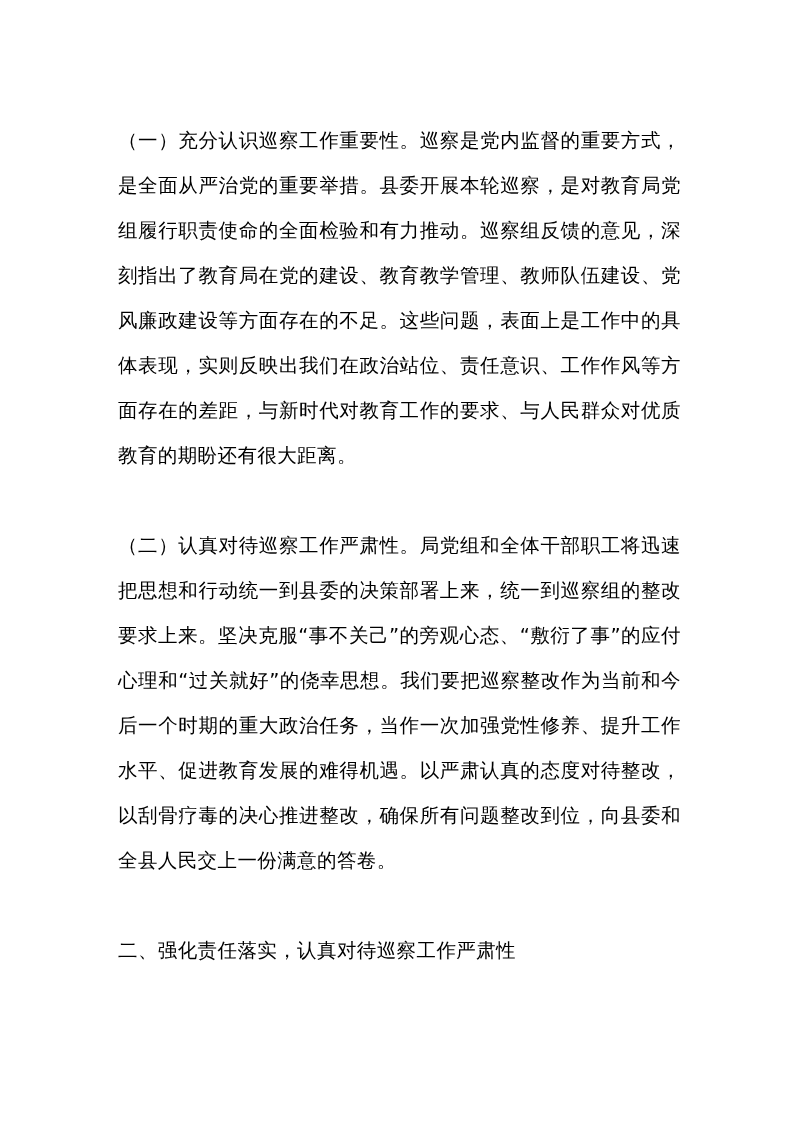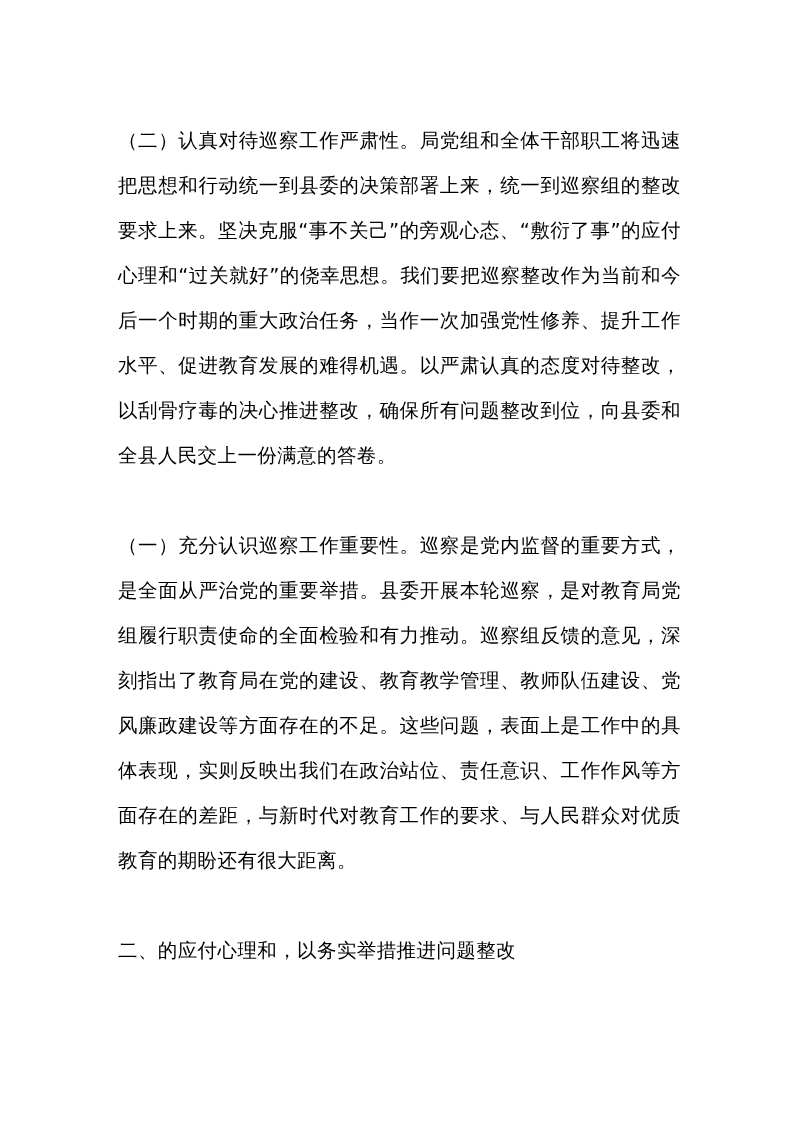--- a/index.html
+++ b/index.html
@@ -39,17 +39,17 @@
   }
   .heading {
     margin: 0;
   }
 </style>
 </head>
 <body>
 
 <div class="page">
   <div class="doc-body">
+    <p class="para">（一）充分认识巡察工作重要性。巡察是党内监督的重要方式，是全面从严治党的重要举措。县委开展本轮巡察，是对教育局党组履行职责使命的全面检验和有力推动。巡察组反馈的意见，深刻指出了教育局在党的建设、教育教学管理、教师队伍建设、党风廉政建设等方面存在的不足。这些问题，表面上是工作中的具体表现，实则反映出我们在政治站位、责任意识、工作作风等方面存在的差距，与新时代对教育工作的要求、与人民群众对优质教育的期盼还有很大距离。</p>
     <p class="para">（二）认真对待巡察工作严肃性。局党组和全体干部职工将迅速把思想和行动统一到县委的决策部署上来，统一到巡察组的整改要求上来。坚决克服“事不关己”的旁观心态、“敷衍了事”的应付心理和“过关就好”的侥幸思想。我们要把巡察整改作为当前和今后一个时期的重大政治任务，当作一次加强党性修养、提升工作水平、促进教育发展的难得机遇。以严肃认真的态度对待整改，以刮骨疗毒的决心推进整改，确保所有问题整改到位，向县委和全县人民交上一份满意的答卷。</p>
-    <p class="para">（一）充分认识巡察工作重要性。巡察是党内监督的重要方式，是全面从严治党的重要举措。县委开展本轮巡察，是对教育局党组履行职责使命的全面检验和有力推动。巡察组反馈的意见，深刻指出了教育局在党的建设、教育教学管理、教师队伍建设、党风廉政建设等方面存在的不足。这些问题，表面上是工作中的具体表现，实则反映出我们在政治站位、责任意识、工作作风等方面存在的差距，与新时代对教育工作的要求、与人民群众对优质教育的期盼还有很大距离。</p>
-    <p class="para heading">二、的应付心理和，以务实举措推进问题整改</p>
+    <p class="para heading">二、强化责任落实，认真对待巡察工作严肃性</p>
   </div>
 </div>
 
 </body></html>

